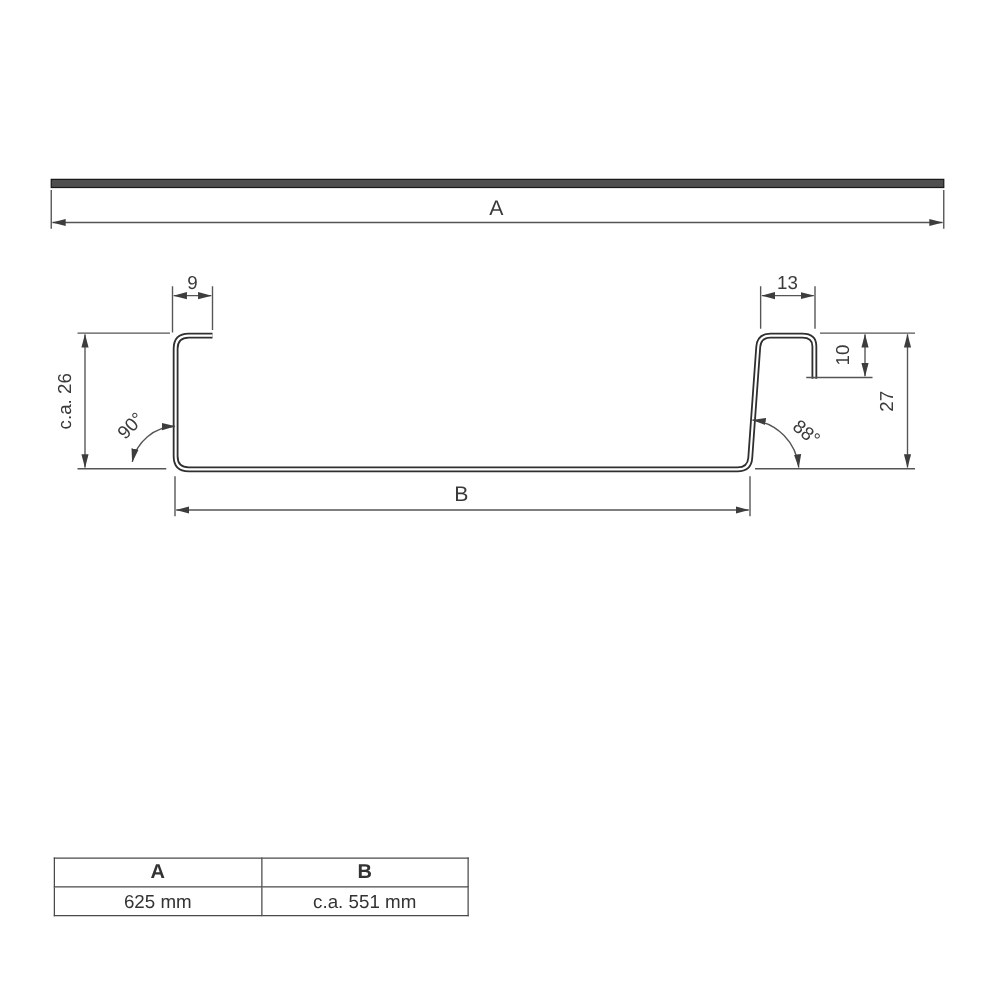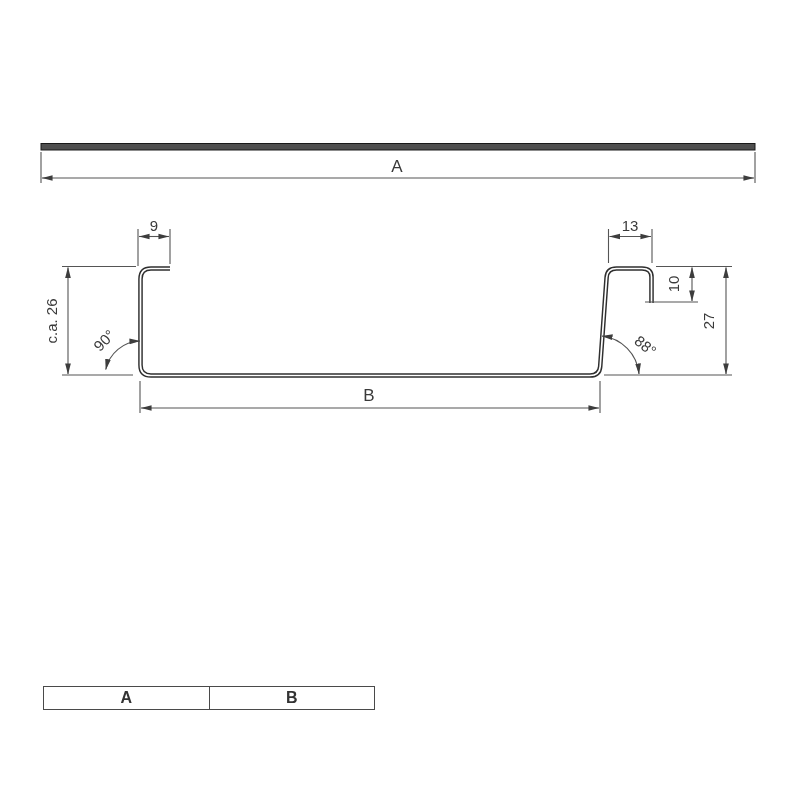--- a/index.html
+++ b/index.html
@@ -105,16 +105,20 @@
     </g>
   </svg>
 
   
   <table class="spec-table">
     <tbody>
       <tr>
         <td class="hdr">A</td>
         <td class="hdr">B</td>
       </tr>
+      <tr>
+        <td>625 mm</td>
+        <td>c.a. 551 mm</td>
+      </tr>
     </tbody>
   </table>
 
 </div>
 
 </body></html>

